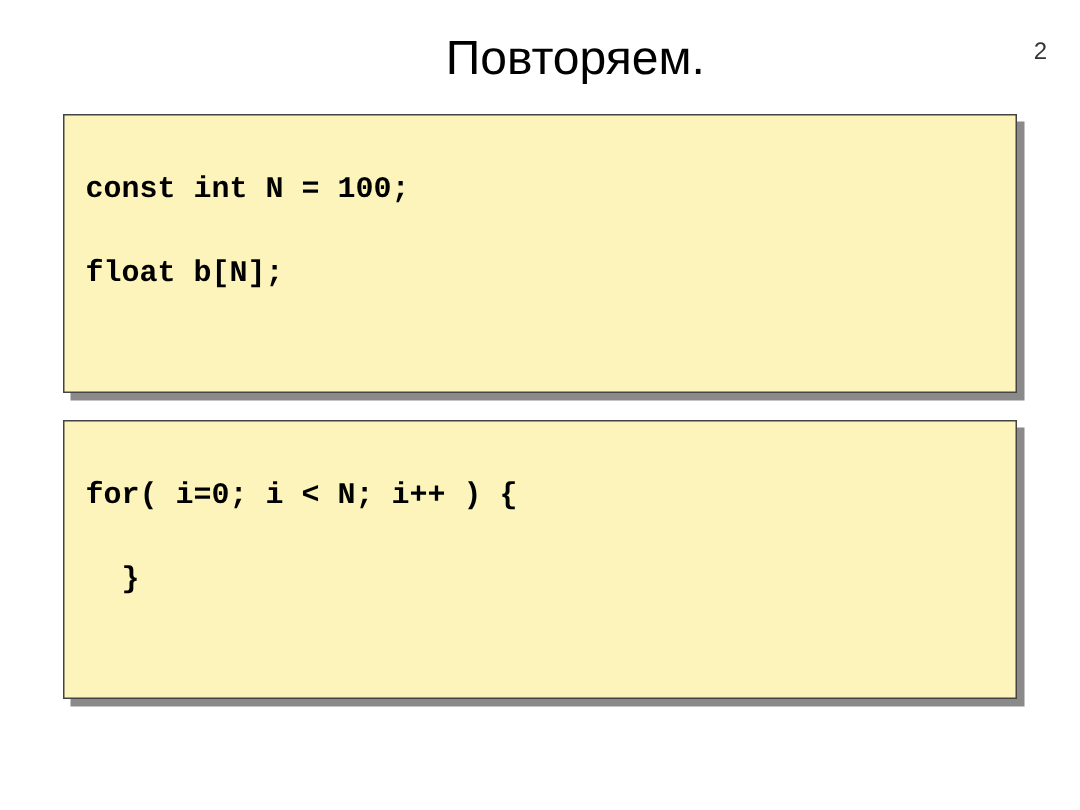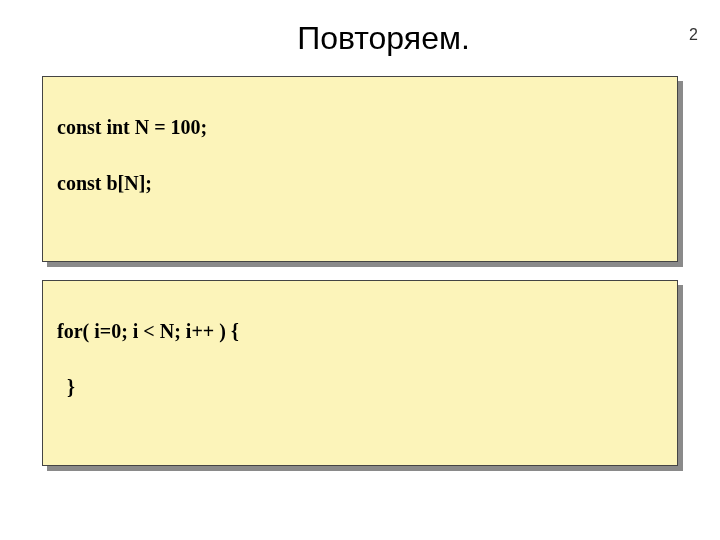--- a/index.html
+++ b/index.html
@@ -47,21 +47,21 @@
     bottom: -5px;
     background: #8a8a8a;
     z-index: 0;
   }
   .codebox {
     position: relative;
     z-index: 1;
     background: #fcf4ba;
     border: 1px solid #444;
     padding: 8px 14px 8px 14px;
-    font-family: Liberation Serif, serif;
+    font-family: Liberation Mono, monospace;
     font-size: 20px;
     line-height: 1.4;
     font-weight: bold;
     color: #000;
     white-space: pre;
   }
   .codebox div {
     white-space: pre;
   }
 </style>
@@ -73,21 +73,21 @@
   <div class="pagenum">2</div>
 
   <div class="title">
     <span>Повторяем.</span><br>
   </div>
 
   <div class="codebox-wrap">
     <div class="shadow"></div>
     <div class="codebox">
 <div>const int N = 100;</div>
-<div>const b[N];</div>
+<div>float b[N];</div>
     </div>
   </div>
 
   <div class="codebox-wrap">
     <div class="shadow"></div>
     <div class="codebox">
 <div>for( i=0; i &lt; N; i++ ) {</div>
 <div>  }</div>
     </div>
   </div>

